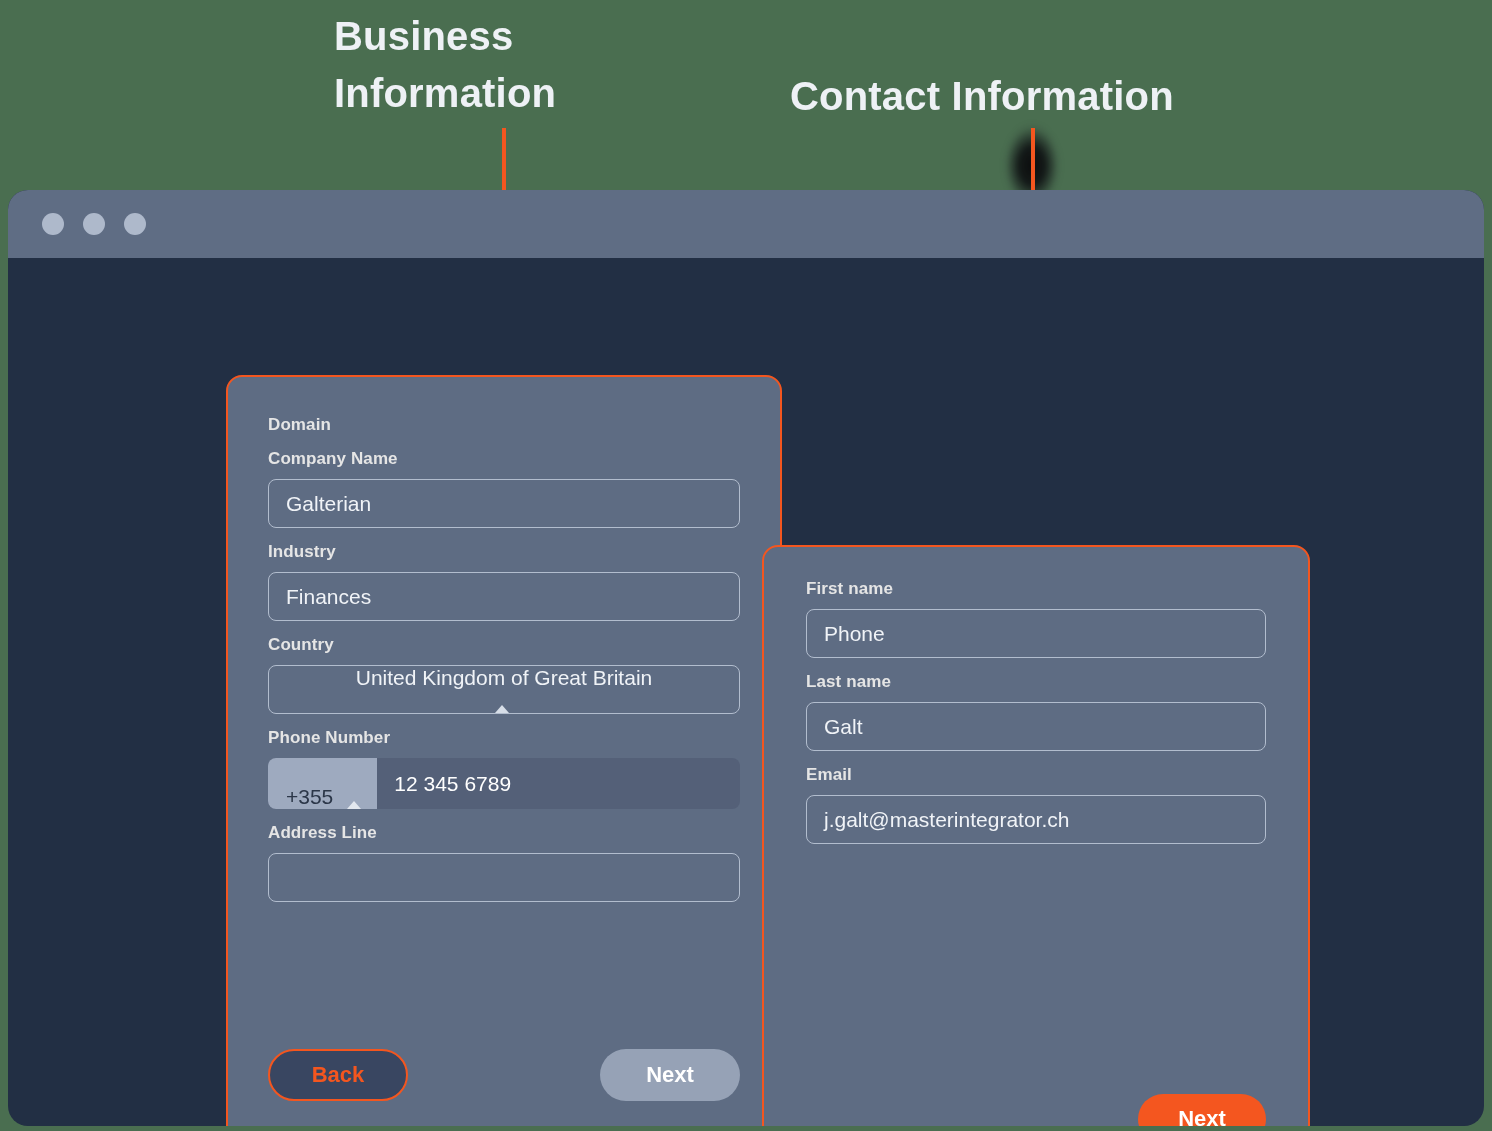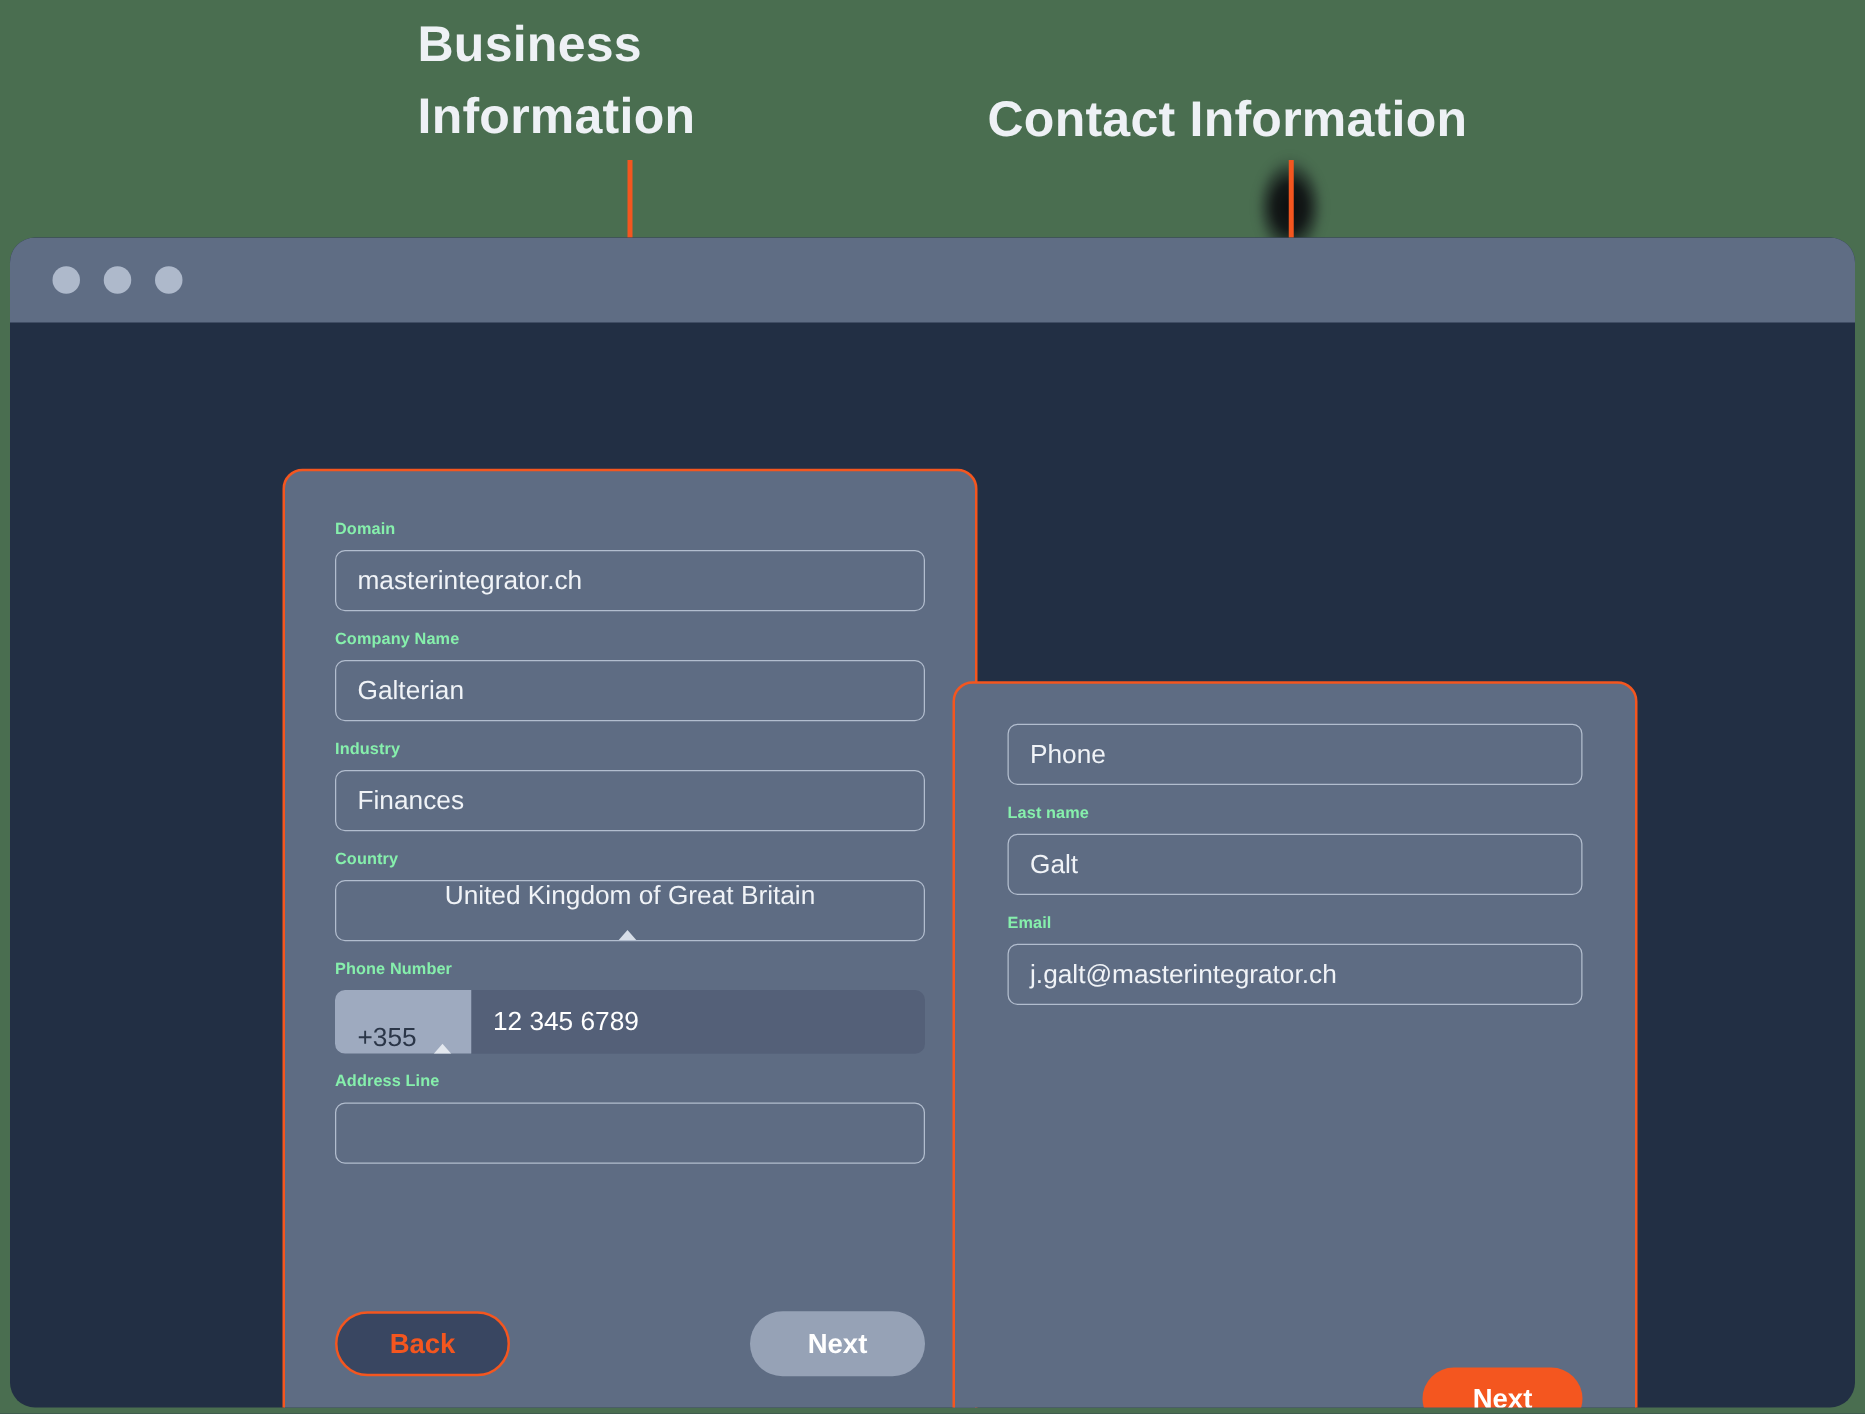--- a/index.html
+++ b/index.html
@@ -124,22 +124,22 @@
     left: 754px;
     top: 287px;
     width: 548px;
     height: 639px;
     padding: 32px 42px 0 42px;
   }
 
   
   .field { margin-bottom: 14px; }
   .field-label {
-    color: #86efac;
-    font-size: 13px;
+    color: #e5e5e5;
+    font-size: 17px;
     font-weight: bold;
     letter-spacing: 0.1px;
     margin-bottom: 10px;
   }
   .field-input {
     height: 49px;
     border: 1.5px solid #b2bdce;
     border-radius: 8px;
     display: flex;
     align-items: center;
@@ -257,21 +257,20 @@
     <div class="traffic-dot"></div>
     <div class="traffic-dot"></div>
   </div>
 
   <div class="browser-body">
 
     <div class="card" id="card-business">
 
       <div class="field">
         <div class="field-label">Domain</div>
-        <div class="field-input">masterintegrator.ch</div>
       </div>
 
       <div class="field">
         <div class="field-label">Company Name</div>
         <div class="field-input">Galterian</div>
       </div>
 
       <div class="field">
         <div class="field-label">Industry</div>
         <div class="field-input">Finances</div>
@@ -304,20 +303,21 @@
       <div class="btn-row">
         <div class="btn btn-back">Back</div>
         <div class="btn btn-next-disabled">Next</div>
       </div>
 
     </div>
 
     <div class="card" id="card-contact">
 
       <div class="field">
+        <div class="field-label">First name</div>
         <div class="field-input">Phone</div>
       </div>
 
       <div class="field">
         <div class="field-label">Last name</div>
         <div class="field-input">Galt</div>
       </div>
 
       <div class="field">
         <div class="field-label">Email</div>

